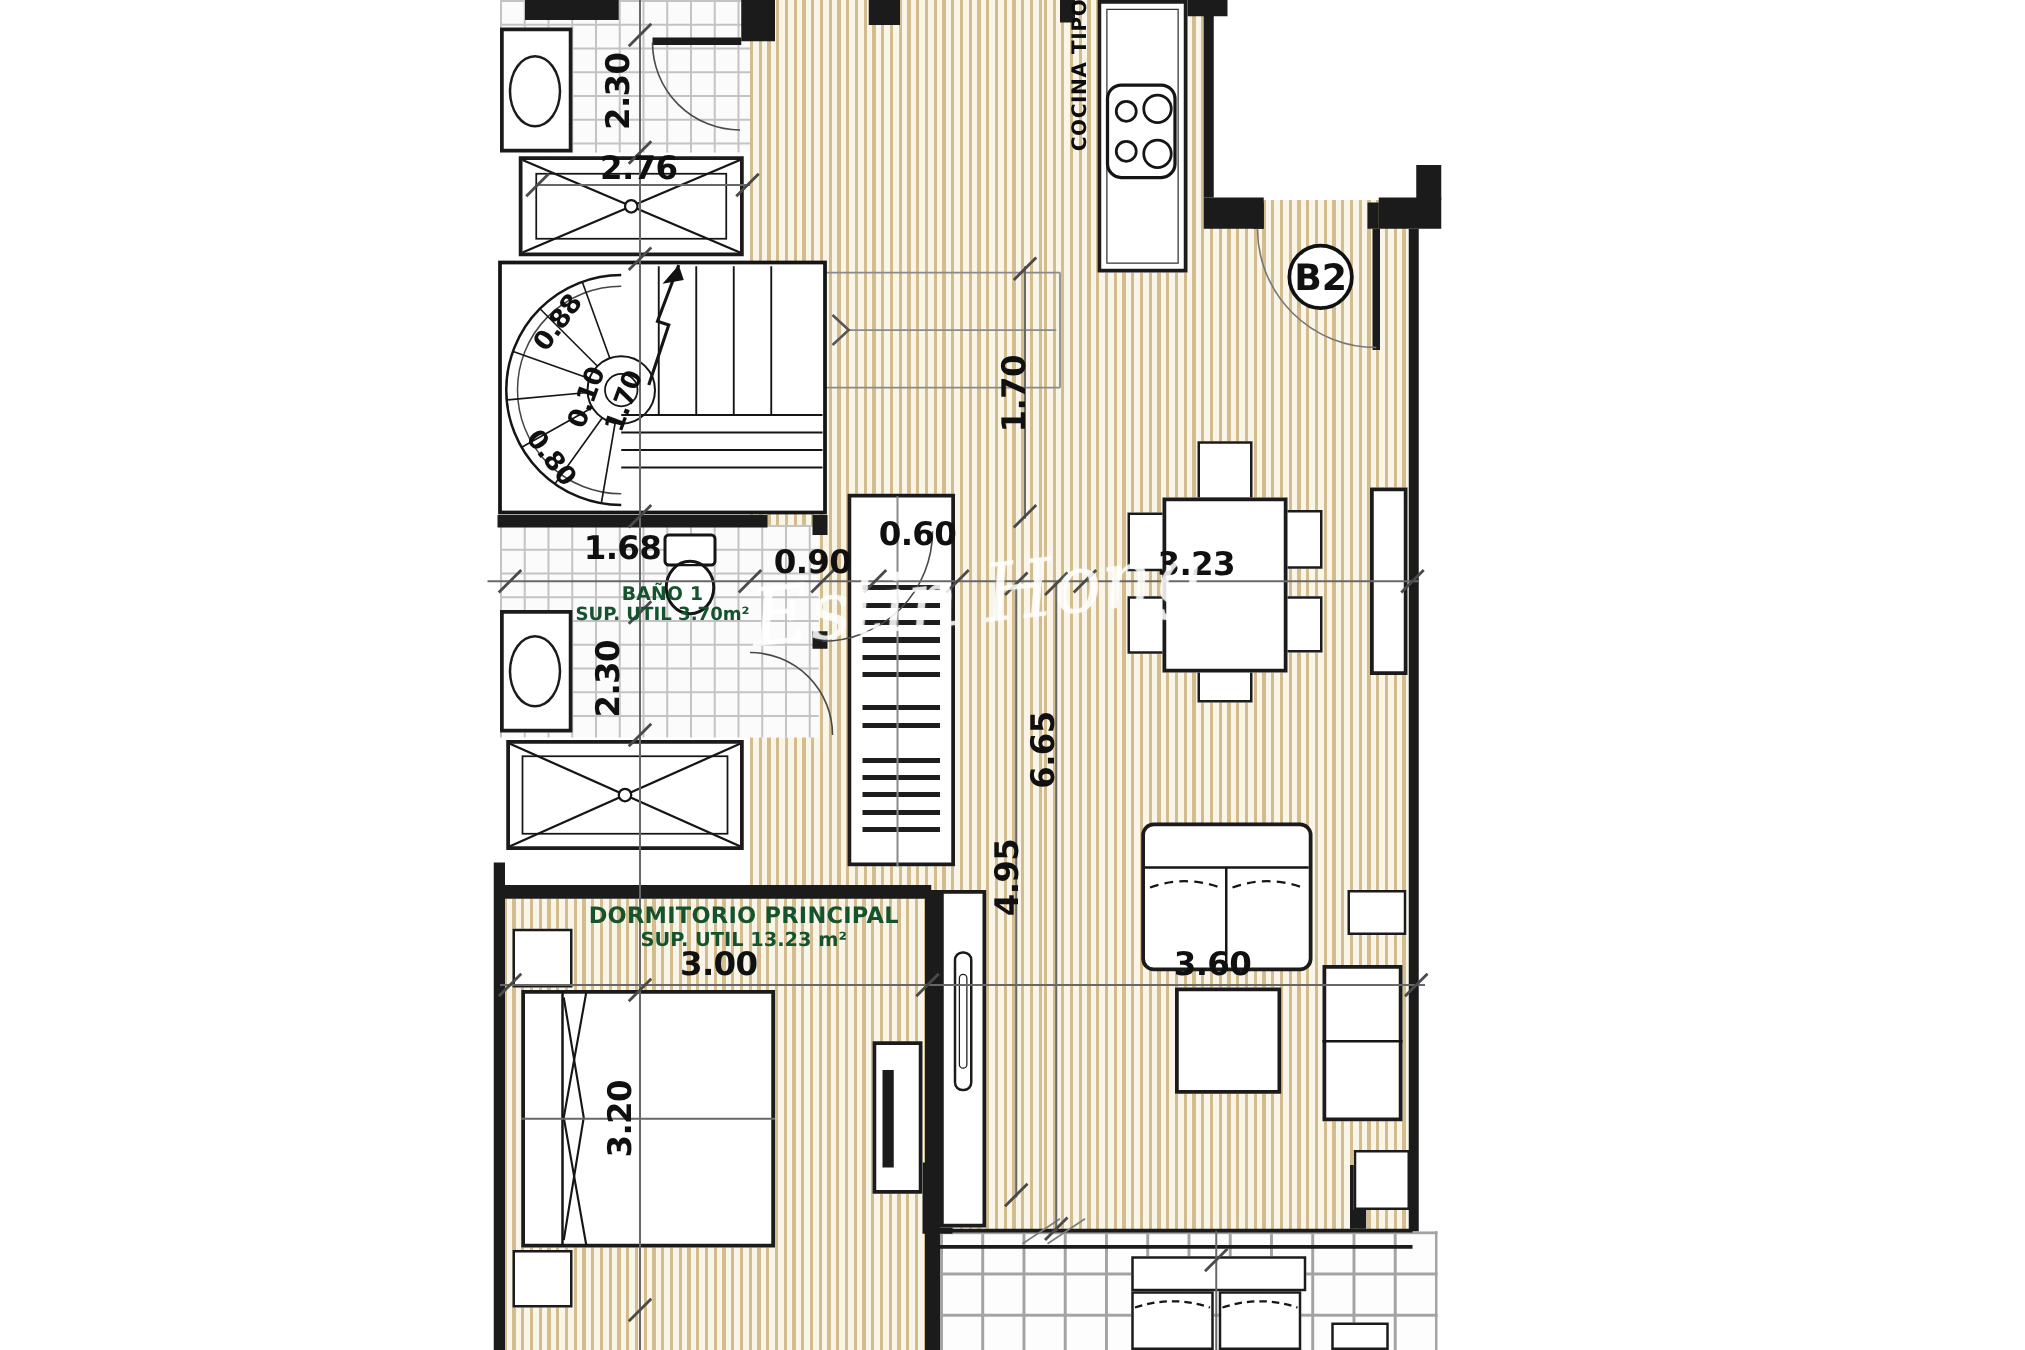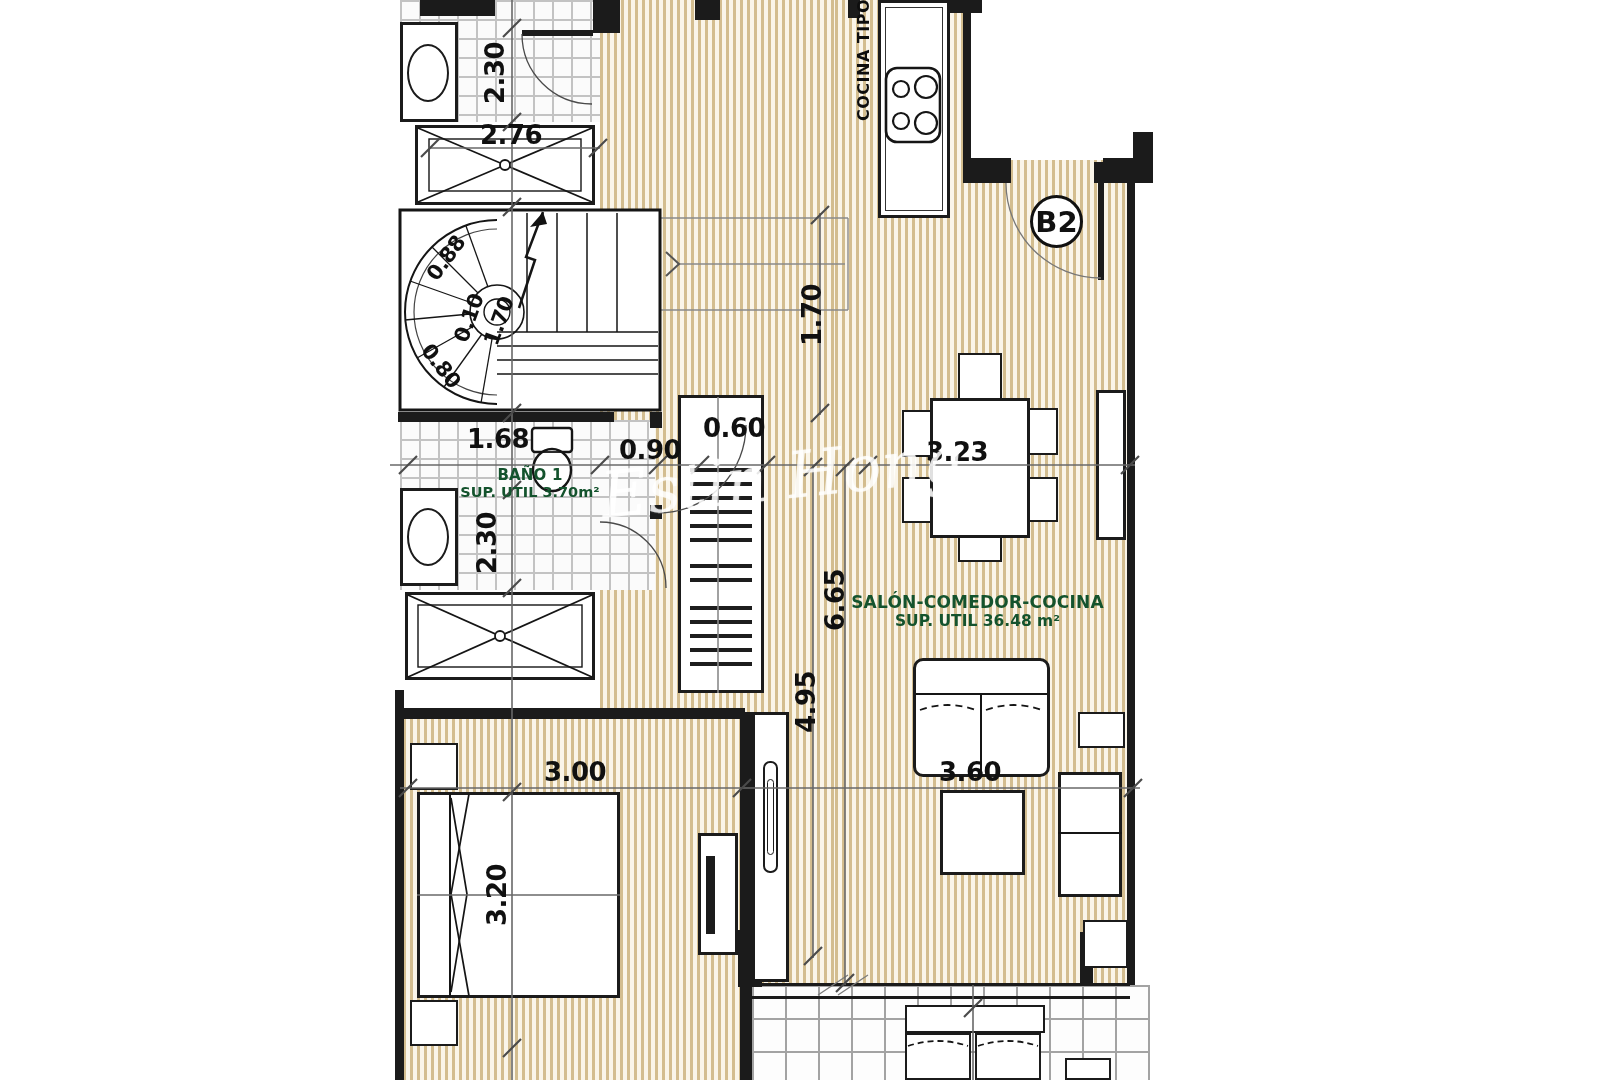--- a/index.html
+++ b/index.html
@@ -283,22 +283,22 @@
   <div class="dim v" style="left:805px;top:587px;">6.65</div>
   <div class="dim v" style="left:776px;top:689px;">4.95</div>
   <div class="dim" style="left:545px;top:759px;">3.00</div>
   <div class="dim" style="left:912px;top:759px;padding-left:28px;">3.60</div>
   <div class="dim v" style="left:467px;top:882px;">3.20</div>
 
   <div class="room-label" style="left:430px;top:466px;width:200px;">
     <div class="nm" style="font-size:15px;">BAÑO 1</div>
     <div class="ar" style="font-size:14.5px;">SUP. UTIL 3.70m²</div>
   </div>
-  <div class="room-label" style="left:845px;top:592px;width:265px;">
-    <div class="nm">SALÓN-COMEDOR-COCINA</div>
-    <div class="ar">SUP. UTIL 36.48 m²</div>
+  <div class="room-label" style="left:460px;top:722px;width:270px;">
+    <div class="nm" style="font-size:18px;">DORMITORIO PRINCIPAL</div>
+    <div class="ar">SUP. UTIL 13.23 m²</div>
   </div>
   <div class="vert-label" style="left:800px;top:45px;width:130px;height:22px;text-align:left;">COCINA TIPO</div>
 
 
   <div class="watermark" style="left:600px;top:440px;">Estin Hong</div>
 
 </div>
 
 </body></html>

